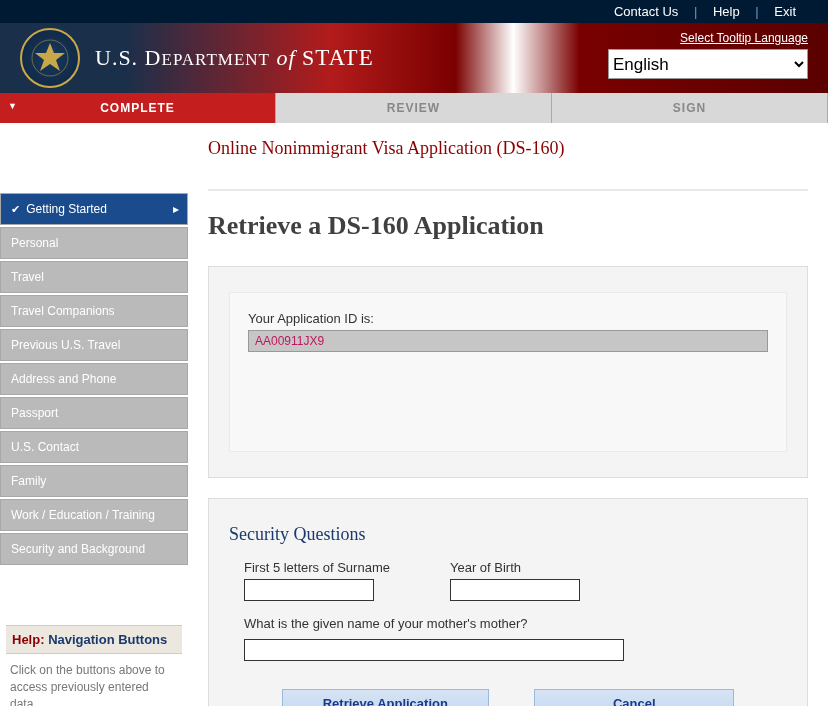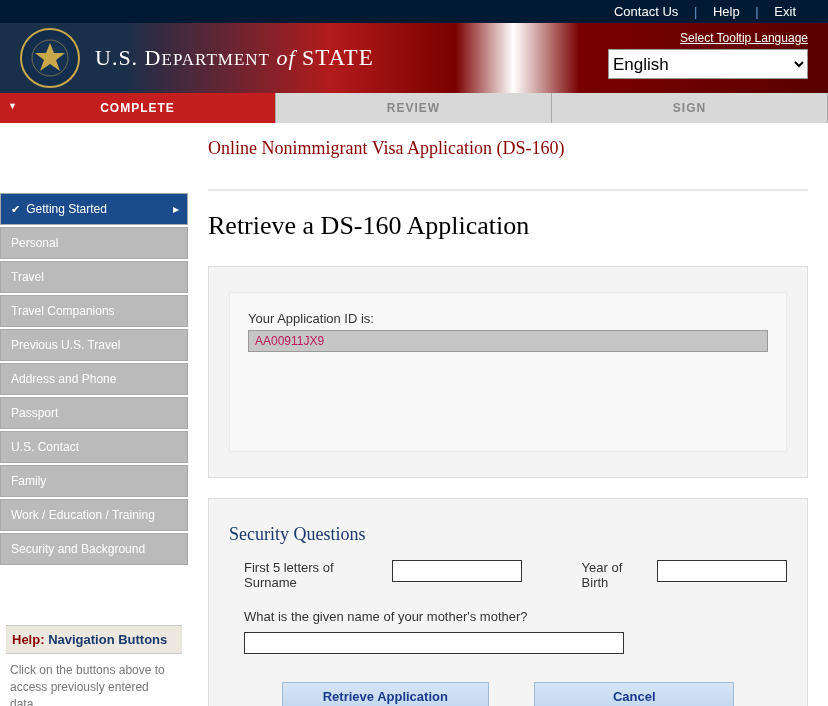--- a/index.html
+++ b/index.html
@@ -65,42 +65,42 @@
     .side-item.active::after { content: "▸"; position: absolute; right: 8px; }
     
     .help-box { margin-top: 60px; padding: 0 6px; }
     .help-title { background: #ece8df; padding: 6px; font-size: 13px; border-top: 1px solid #ccc; border-bottom: 1px solid #ccc; }
     .help-title .red { color: #8b0000; font-weight: bold; }
     .help-title .navy { color: #1a3a6e; font-weight: bold; }
     .help-text { padding: 8px 4px; color: #777; font-size: 12px; line-height: 1.4; }
     
     .content { flex: 1; padding: 15px 20px; }
     .app-title { color: #8b0000; font-family: Georgia, serif; font-size: 18px; margin-bottom: 30px; }
-    .page-title { color: #000000; font-family: Georgia, serif; font-size: 26px; font-weight: normal; margin-bottom: 25px; }
+    .page-title { color: #404040; font-family: Georgia, serif; font-size: 26px; font-weight: bold; margin-bottom: 25px; }
     
     .panel {
       background: #f4f4f4;
       border: 1px solid #ddd;
       padding: 25px 20px;
       margin-bottom: 20px;
     }
     .panel .inner { border: 1px solid #eaeaea; background: #f8f8f8; padding: 18px; min-height: 160px; }
     .field-label { font-size: 13px; color: #333; margin-bottom: 4px; }
     .locked-input {
       width: 100%; height: 22px;
       background: #c6c6c6;
       border: 1px solid #999;
       color: #be185d;
       padding: 2px 6px;
       font-size: 12px;
     }
     
     .sec-title { color: #1a3a6e; font-family: Georgia, serif; font-size: 18px; margin-bottom: 15px; }
     .field-row { display: flex; gap: 60px; margin-bottom: 15px; }
-    .field-col { display: flex; flex-direction: row; gap: 12px; }
+    .field-col { display: flex; flex-direction: column; }
     .text-input { width: 130px; height: 22px; border: 1px solid #333; padding: 2px 4px; }
     .wide-input { width: 380px; height: 22px; border: 1px solid #333; padding: 2px 4px; margin-top: 4px; }
     
     .btn-row { display: flex; justify-content: space-around; margin-top: 28px; padding: 0 30px; }
     .btn {
       background: linear-gradient(to bottom, #d6e4f5, #c2d8f0);
       border: 1px solid #9db8d8;
       color: #1a3a8c;
       font-weight: bold;
       font-size: 13px;

